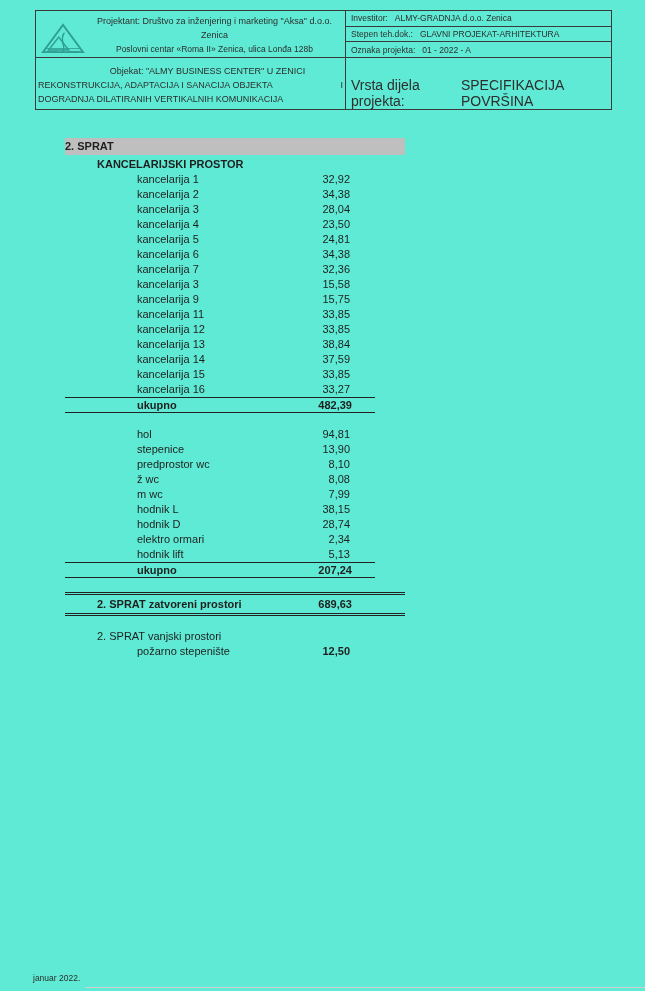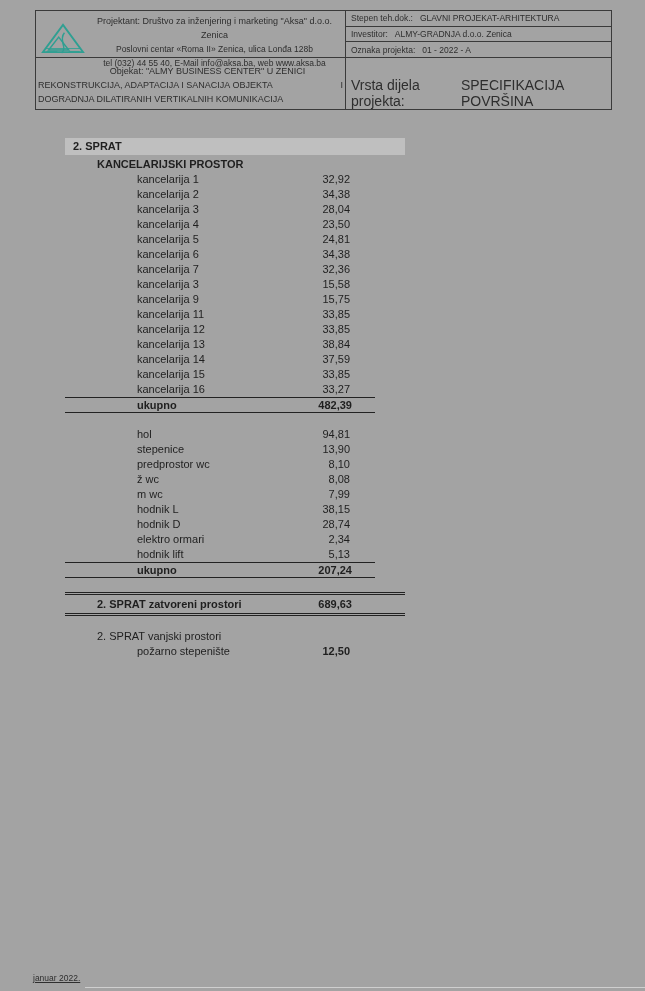--- a/index.html
+++ b/index.html
@@ -1,19 +1,19 @@
 <!DOCTYPE html>
 <html style="--logo-color: #2f9f92;"><head>
 <meta charset="utf-8">
 <style>
   :root { --logo-color:#2f9f92; --ink:#1f1f1f; --border:#3a3a3a; }
   * { box-sizing:border-box; margin:0; padding:0; }
   html,body { background:#ffffff; }
   body { font-family:"Liberation Sans", sans-serif; color:var(--ink); }
-  .page { position:relative; width:645px; height:991px; background:#a3a3a3; overflow:hidden; }
+  .page { position:relative; width:645px; height:991px; background:#5eead4; overflow:hidden; }
 
   
   .header-table { position:absolute; left:35px; top:10px; width:577px;
     border:1px solid var(--border); display:grid;
     grid-template-columns:310px 1fr; grid-template-rows:47px 51px;
     font-size:9px; color:#2e2e2e; }
   .ht-cell { position:relative; }
   .b-r { border-right:1px solid var(--border); }
   .b-b { border-bottom:1px solid var(--border); }
   .projektant-cell { padding:3px 2px 0 50px; text-align:center; }
@@ -27,68 +27,67 @@
   .objekat-cell { padding:6px 2px 0 2px; font-size:9px; }
   .objekat-cell .o1 { text-align:center; padding-left:34px; line-height:14px; }
   .objekat-cell .o2 { display:flex; justify-content:space-between; line-height:14px; }
   .objekat-cell .o3 { text-align:left; line-height:14px; }
   .vrsta-cell { display:flex; align-items:flex-end; padding-left:5px; font-size:14px; }
   .vrsta-cell .lbl { margin-right:4px; }
 
   
   .content { position:absolute; left:65px; top:138px; width:340px; font-size:11px; }
   .floor-bar { background:#bfbfbf; height:17px; line-height:17px;
-    font-weight:bold; padding-left:8px; }
+    font-weight:bold; padding-left:0; }
   .section-title { font-weight:bold; line-height:15px; margin:2px 0 0 32px; }
   .row { display:flex; height:15px; line-height:15px; }
   .row .name { margin-left:72px; }
   .row .value { margin-left:auto; margin-right:55px; }
   .row .value.bold { font-weight:bold; }
   .total-row { display:flex; width:310px; height:16px; line-height:15px;
     border-top:1px solid #222; border-bottom:1px solid #222; font-weight:bold; }
   .total-row .name { margin-left:72px; }
   .total-row .value { margin-left:auto; margin-right:23px; }
   .gap14 { height:14px; } .gap13 { height:13px; }
   .summary-row { display:flex; width:340px; height:24px; line-height:18px; align-items:center;
     border-top:3px double #222; border-bottom:3px double #222; font-weight:bold; }
   .summary-row .label { margin-left:32px; }
   .summary-row .value { margin-left:auto; margin-right:53px; }
   .outdoor-title { line-height:15px; margin-left:32px; }
 
-  .footer-date { position:absolute; left:33px; top:973px; font-size:8.5px; color:#2e2e2e;text-decoration:underline; }
+  .footer-date { position:absolute; left:33px; top:973px; font-size:8.5px; color:#2e2e2e; }
   .bottom-rule { position:absolute; left:85px; right:0; top:987px; height:1px; background:#cfcfcf; }
 </style>
 </head>
 <body>
 
 <div class="page">
 
   <div class="header-table">
     <div class="ht-cell projektant-cell b-r b-b">
       <span class="logo-wrap">
         <svg viewBox="0 0 64 46" width="46" height="33" fill="none" stroke="currentColor">
           <path d="M4 42 L32 4 L60 42 Z" stroke-width="2.5"></path>
           <path d="M12 39 L26 21 L40 39 Z" stroke-width="2"></path>
           <path d="M30 43 C39 35 25 26 34 15" stroke-width="2"></path>
           <path d="M7 37 L57 37" stroke-width="1.2"></path>
           <path d="M9 41 L24 41 M40 41 L55 41" stroke-width="1.2"></path>
         </svg>
       </span>
       <div class="l1">Projektant: Društvo za inženjering i marketing "Aksa" d.o.o. Zenica</div>
       <div class="l2">Poslovni centar «Roma II» Zenica, ulica Lonđa 128b</div>
-      <div class="l3">tel (032) 44 55 40, E-Mail info@aksa.ba, web www.aksa.ba</div>
     </div>
     <div class="ht-cell right-stack b-b">
+      <div>
+        <span class="lbl">Investitor:</span>
+        <span>ALMY-GRADNJA d.o.o. Zenica</span>
+      </div>
       <div>
         <span class="lbl">Stepen teh.dok.:</span>
         <span>GLAVNI PROJEKAT-ARHITEKTURA</span>
-      </div>
-      <div>
-        <span class="lbl">Investitor:</span>
-        <span>ALMY-GRADNJA d.o.o. Zenica</span>
       </div>
       <div>
         <span class="lbl">Oznaka projekta:</span>
         <span>01 - 2022 - A</span>
       </div>
     </div>
     <div class="ht-cell objekat-cell b-r">
       <div class="o1">Objekat:  "ALMY BUSINESS CENTER" U ZENICI</div>
       <div class="o2">
         <span>REKONSTRUKCIJA, ADAPTACIJA I SANACIJA OBJEKTA</span>

